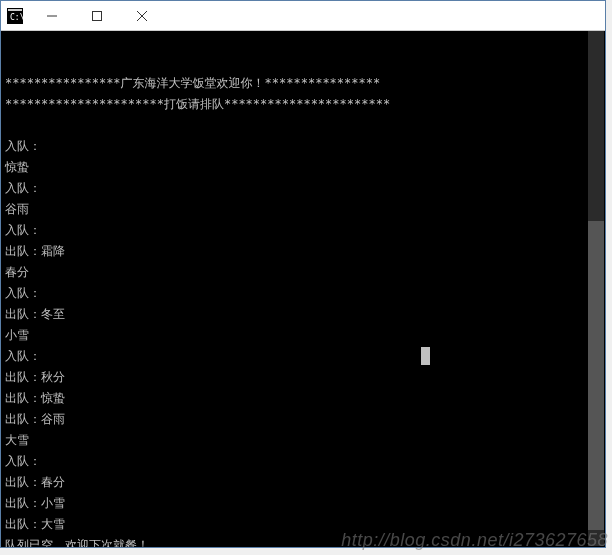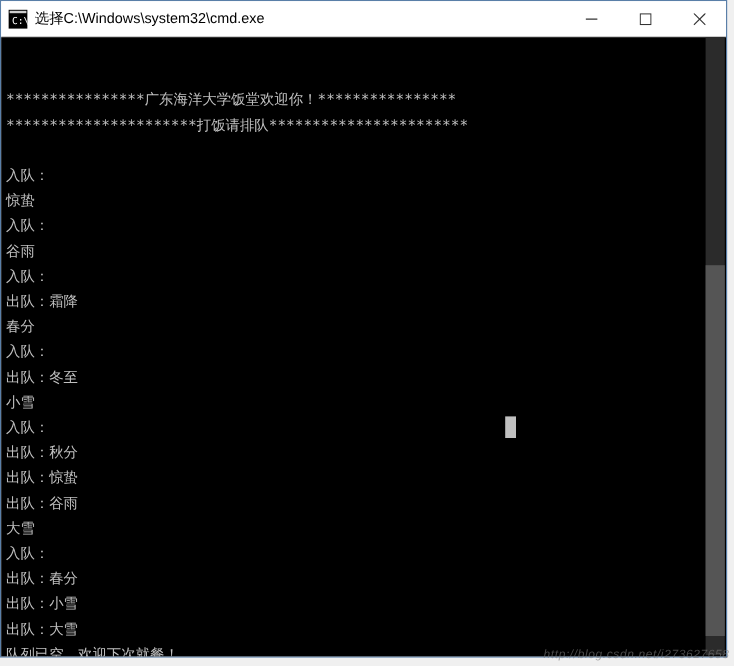--- a/index.html
+++ b/index.html
@@ -101,40 +101,39 @@
       width: 100%;
       background: #555;
       height: 60%;
       position: absolute;
       bottom: 16px;
     }
     .watermark {
       position: absolute;
       right: 4px;
       bottom: 4px;
-      font-size: 10px;
+      font-size: 18px;
       color: rgba(120,120,120,0.6);
       font-family: Arial, sans-serif;
       font-style: italic;
       letter-spacing: 0.5px;
     }
   </style>
 </head>
 <body>
 
 <div class="window">
   <div class="titlebar">
     <span class="app-icon">
       <svg viewBox="0 0 16 16">
         <rect x="0" y="0" width="16" height="16" fill="#000"></rect>
         <rect x="1" y="1" width="14" height="2" fill="#ccc"></rect>
         <text x="3" y="12" font-size="8" fill="#fff" font-family="monospace">C:\</text>
       </svg>
     </span>
-    <span class="title-text">选择C:\Windows\system32\cmd.exe</span>
     <div class="controls">
       <div class="ctrl">
         <svg viewBox="0 0 10 10">
             <line x1="0" y1="5" x2="10" y2="5" stroke="currentColor" stroke-width="1"></line>
           </svg>
       </div>
       <div class="ctrl">
         <svg viewBox="0 0 10 10">
             <rect x="0.5" y="0.5" width="9" height="9" fill="none" stroke="currentColor" stroke-width="1"></rect>
           </svg>

